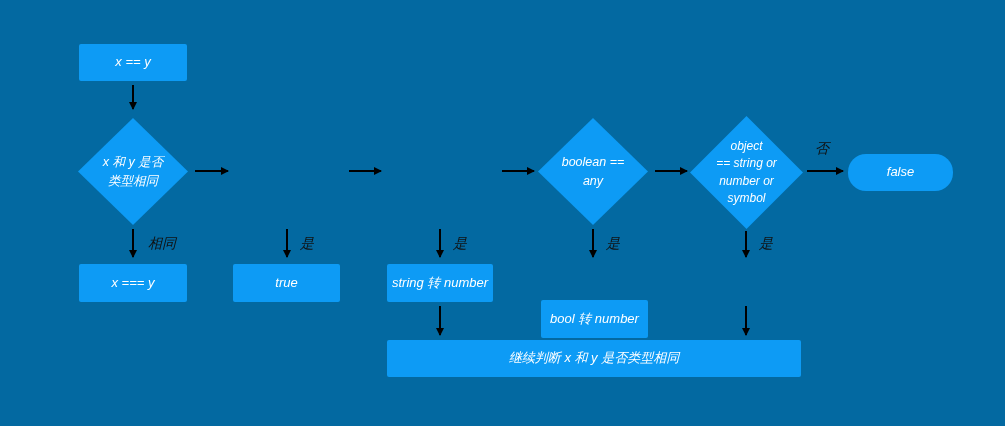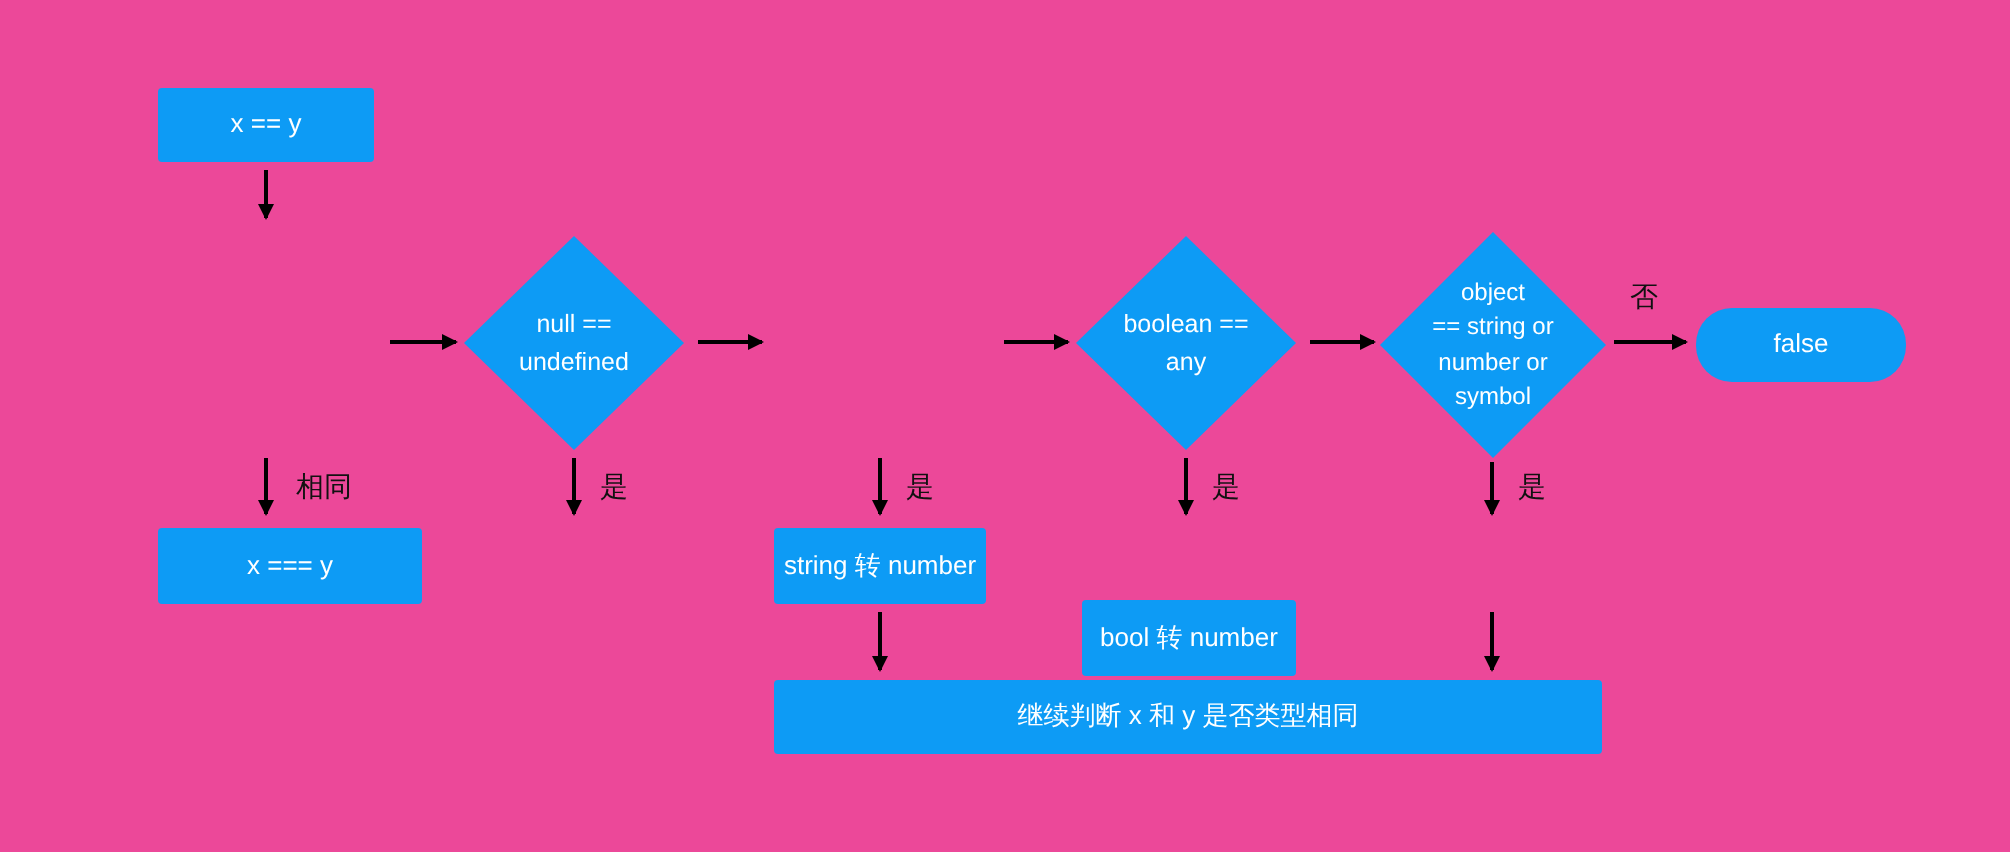--- a/index.html
+++ b/index.html
@@ -10,22 +10,23 @@
   }
   * { margin: 0; padding: 0; box-sizing: border-box; }
   html, body { background: #ffffff; }
   body {
     font-family: "Liberation Sans", "DejaVu Sans", sans-serif;
   }
   .canvas {
     position: relative;
     width: 1005px;
     height: 426px;
-    background: #ec4899;
+    background: #0369a1;
     overflow: hidden;
+    font-style: italic;
   }
   .arrows {
     position: absolute;
     left: 0; top: 0;
     pointer-events: none;
   }
   .arrows line {
     stroke: var(--arrow-color);
     stroke-width: 2;
   }
@@ -98,26 +99,26 @@
     <line x1="593" y1="229" x2="593" y2="257" marker-end="url(#ah)"></line>
     <line x1="746" y1="231" x2="746" y2="257" marker-end="url(#ah)"></line>
 
     <line x1="440" y1="306" x2="440" y2="335" marker-end="url(#ah)"></line>
     <line x1="593" y1="306" x2="593" y2="335" marker-end="url(#ah)"></line>
     <line x1="746" y1="306" x2="746" y2="335" marker-end="url(#ah)"></line>
   </svg>
 
   <div class="rect-node" style="left:79px; top:44px; width:108px; height:37px;">x == y</div>
 
+  <div class="diamond-node" style="left:78px; top:118px; width:110px; height:107px;">
+    <div class="shape"></div>
+    <div class="label">x 和 y 是否
+类型相同</div>
+  </div>
 
-  <div class="diamond-node" style="left:232px; top:118px; width:110px; height:107px;">
-    <div class="shape"></div>
-    <div class="label">null ==
-undefined</div>
-  </div>
 
 
   <div class="diamond-node" style="left:538px; top:118px; width:110px; height:107px;">
     <div class="shape"></div>
     <div class="label">boolean ==
 any</div>
   </div>
 
   <div class="diamond-node" style="left:690px; top:116px; width:113px; height:113px;">
     <div class="shape"></div>
@@ -129,22 +130,23 @@
 
   <div class="rect-node" style="left:848px; top:154px; width:105px; height:37px;border-radius:18px;">false</div>
 
   <div class="edge-label" style="left:148px; top:235px;">相同</div>
   <div class="edge-label" style="left:300px; top:235px;">是</div>
   <div class="edge-label" style="left:453px; top:235px;">是</div>
   <div class="edge-label" style="left:606px; top:235px;">是</div>
   <div class="edge-label" style="left:759px; top:235px;">是</div>
   <div class="edge-label" style="left:815px; top:140px;">否</div>
 
-  <div class="rect-node" style="left:79px; top:264px; width:132px; height:38px;">x === y</div>
+  <div class="rect-node" style="left:79px; top:264px; width:108px; height:38px;">x === y</div>
 
+  <div class="rect-node" style="left:233px; top:264px; width:107px; height:38px;">true</div>
 
   <div class="rect-node" style="left:387px; top:264px; width:106px; height:38px;">string 转 number</div>
 
   <div class="rect-node" style="left:541px; top:264px; width:107px; height:38px;margin-top:36px;">bool 转 number</div>
 
 
   <div class="rect-node" style="left:387px; top:340px; width:414px; height:37px;">继续判断 x 和 y 是否类型相同</div>
 
 </div>
 

